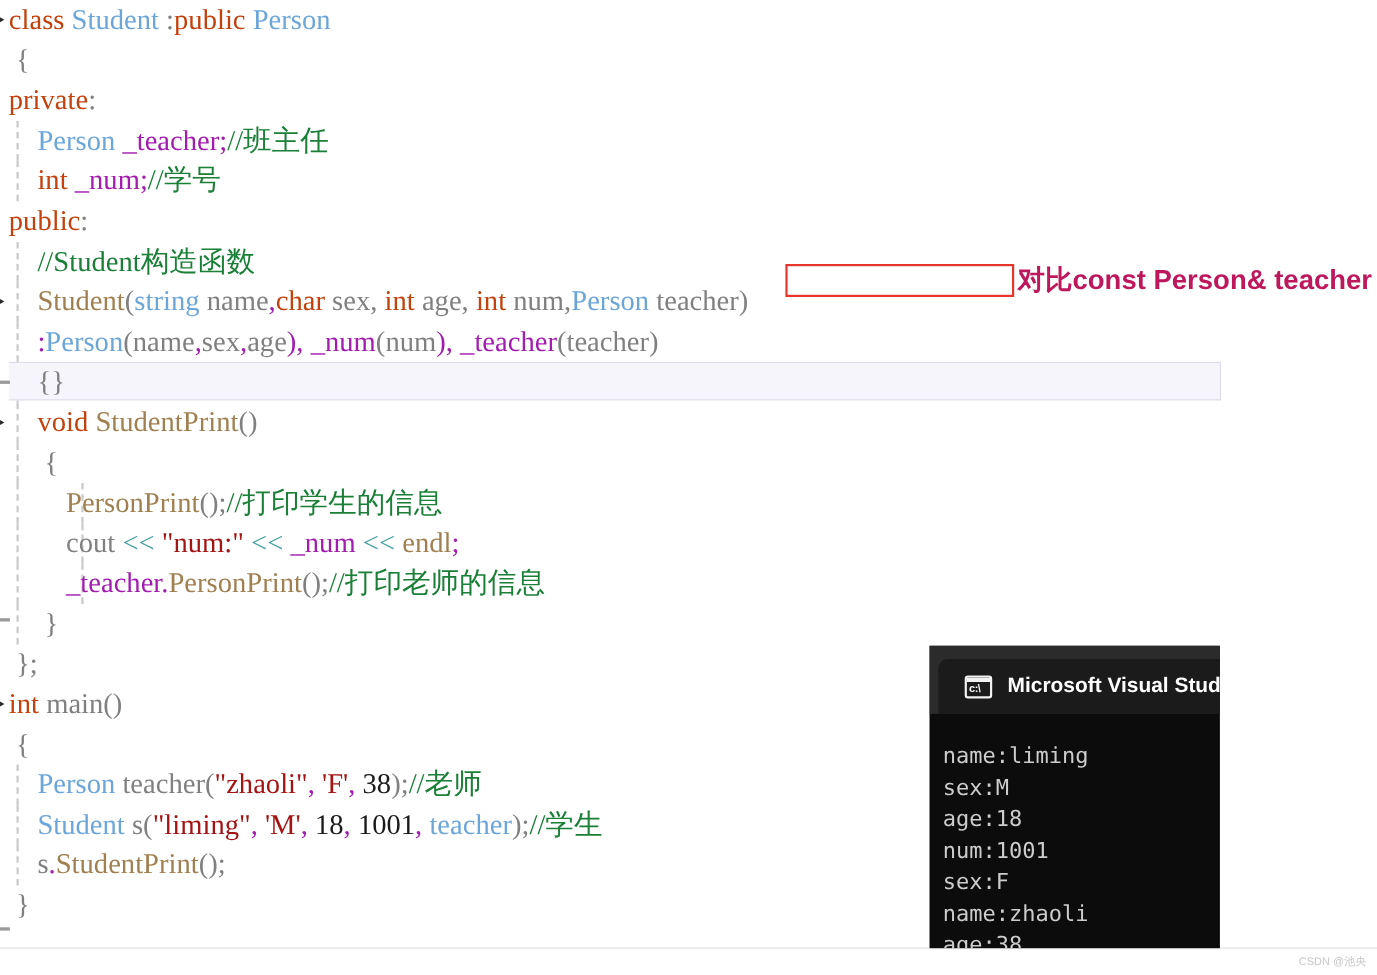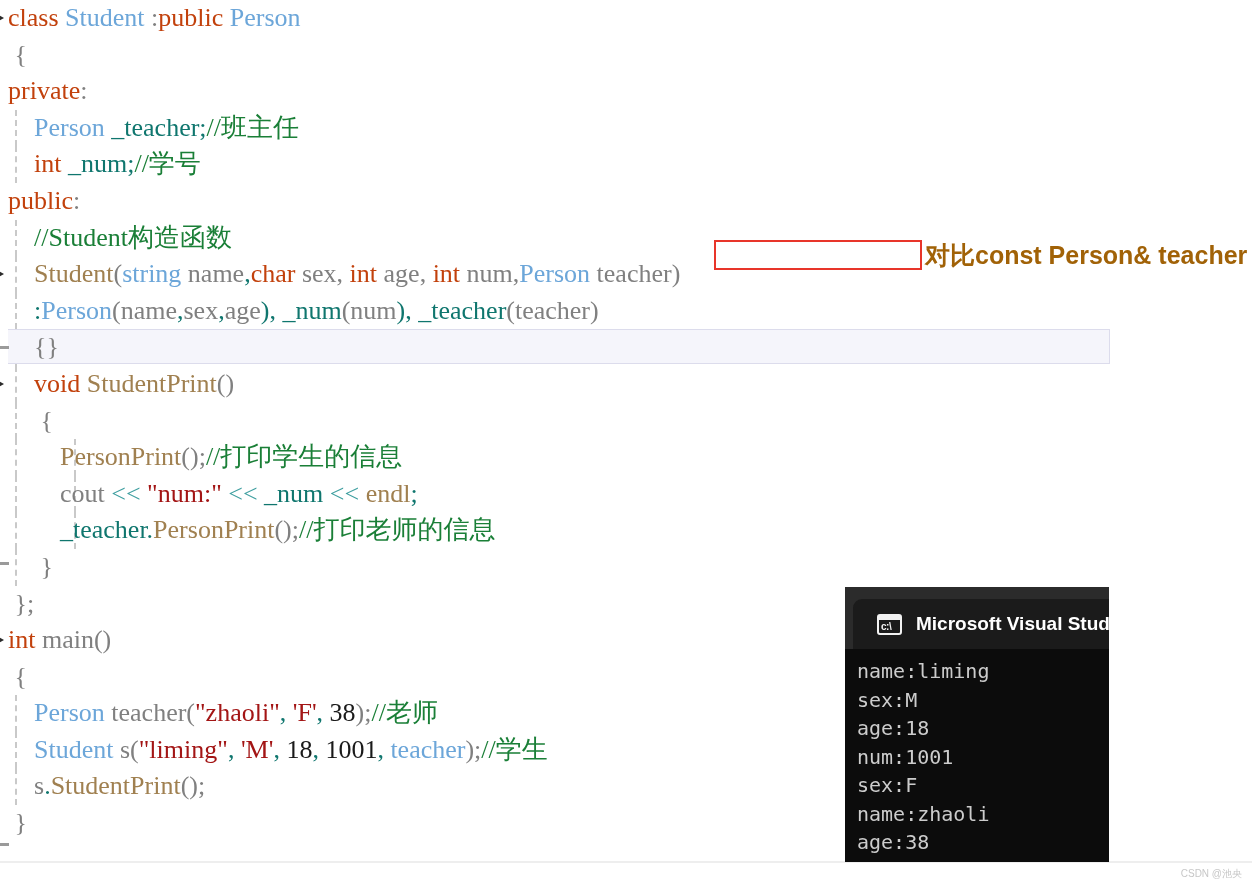--- a/index.html
+++ b/index.html
@@ -103,21 +103,21 @@
     background: #9a9a9a;
     z-index: 4;
   }
 
   
   .k-kw      { color: #c2410c; }             
   .k-ret     { color: #a020c0; }             
   .k-type    { color: #6ca6d9; }             
   .k-cls     { color: #a08050; }             
   .k-plain   { color: #808080; }             
-  .k-dark    { color: #0f766e; }             
+  .k-dark    { color: #a21caf; }             
   .k-cmt     { color: #1a7f37; }             
   .k-str     { color: #a31515; }             
   .k-op      { color: #3f9fa0; }             
   .k-num     { color: #1a1a1a; }
   .k-brace   { color: #808080; }
 
   
   #ann-box {
     position: absolute;
     left: 714px;
@@ -129,21 +129,21 @@
     z-index: 6;
   }
   #ann-text {
     position: absolute;
     left: 925px;
     top: 240px;
     z-index: 6;
     font-family: "Liberation Sans", sans-serif;
     font-size: 25px;
     font-weight: 600;
-    color: #a16207;
+    color: #be185d;
     white-space: nowrap;
     line-height: 30px;
   }
 
   
   #console {
     position: absolute;
     left: 845px;
     top: 587px;
     width: 264px;
@@ -214,20 +214,21 @@
     white-space: nowrap;
   }
   #console-body {
     position: relative;
     padding: 8px 0 0 12px;
     font-family: "DejaVu Sans Mono", monospace;
     font-size: 20px;
     line-height: 28.5px;
     color: #cccccc;
     white-space: pre;
+    margin-top: 16px;
   }
   #console-body .cline { white-space: pre; }
 
   
   #watermark {
     position: absolute;
     right: 10px;
     bottom: 5px;
     font-family: "Liberation Sans", sans-serif;
     font-size: 10px;

